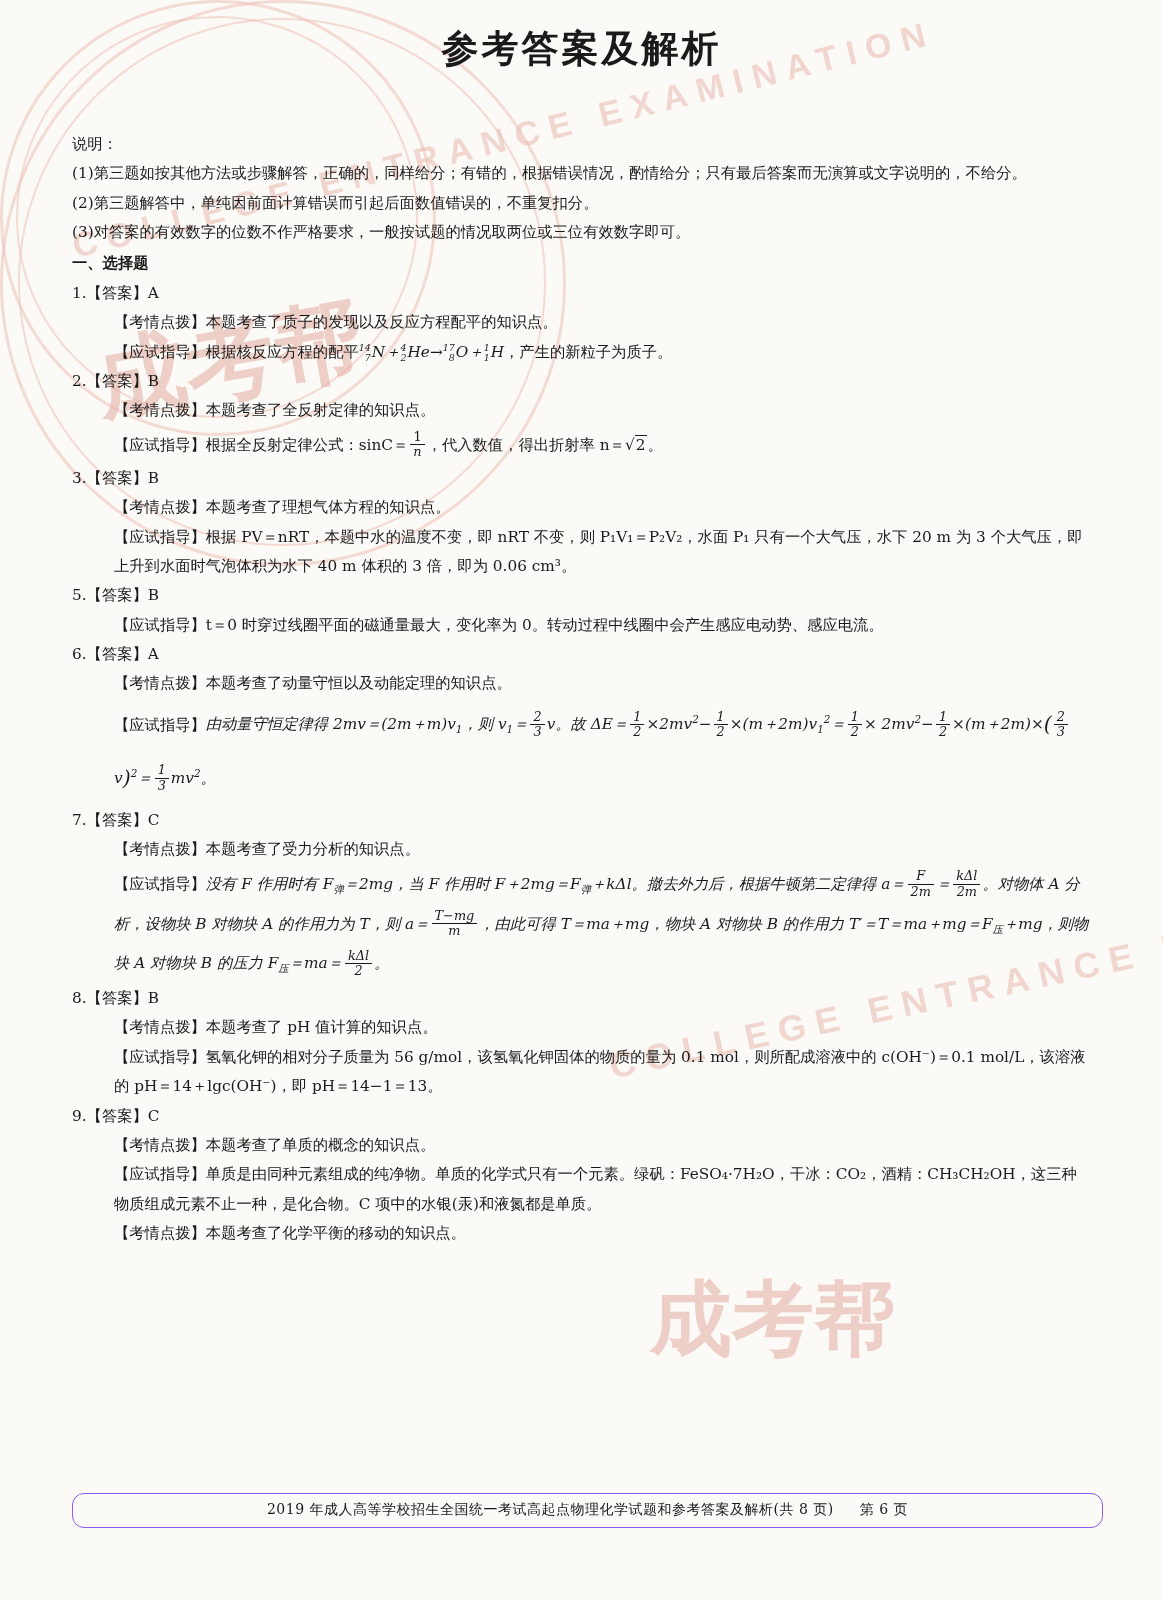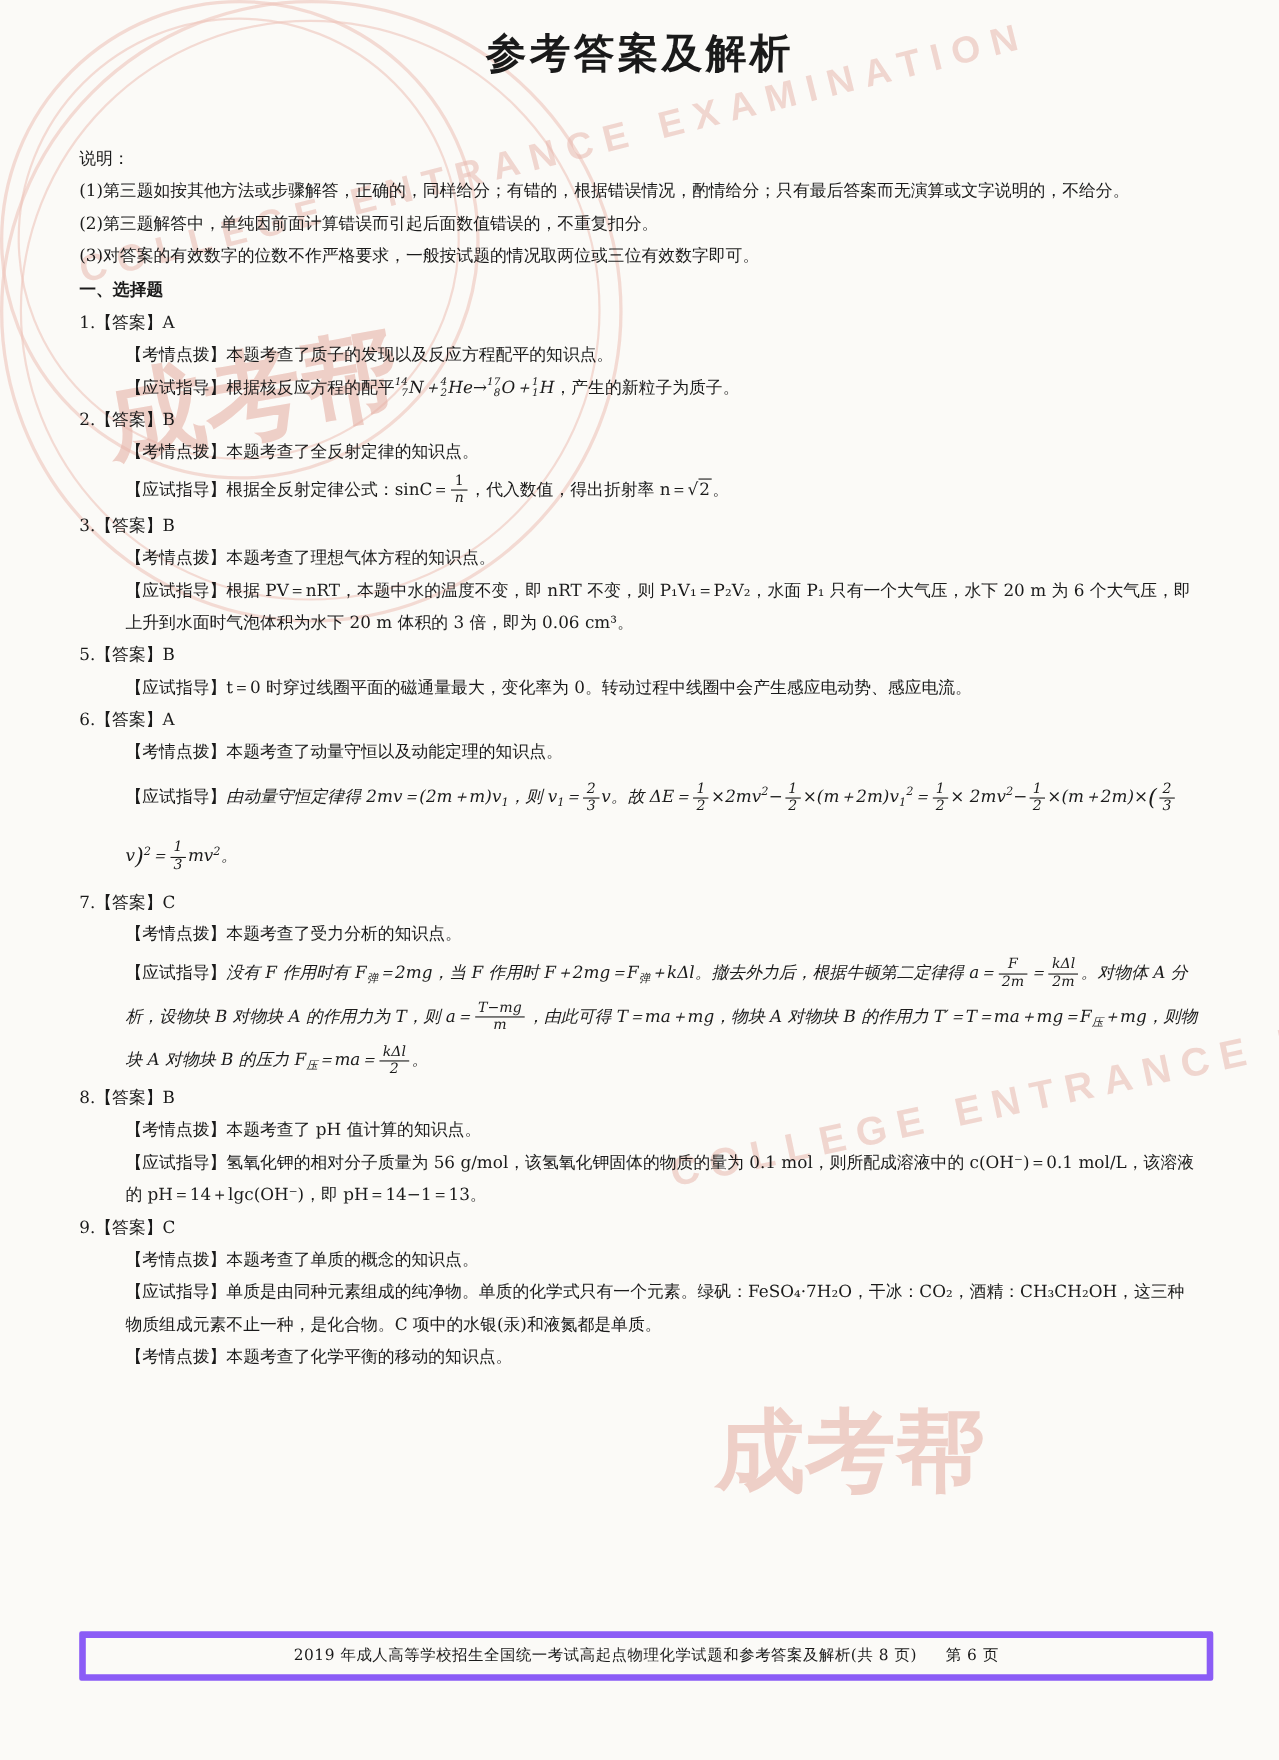--- a/index.html
+++ b/index.html
@@ -90,22 +90,22 @@
   }
   .nuc span { display:block; }
   .sqrt { border-top:1px solid #1a1a1a; padding:0 2px 0 1px; }
   .tall { font-size:1.35em; vertical-align:-0.12em; }
 
   
   .footer {
     position:absolute;
     left:72px; right:60px;
     bottom:72px;
-    border:6px solid #8b5cf6;
-    border-radius:2px;
+    border:1px solid #8b5cf6;
+    border-radius:12px;
     text-align:center;
     font-size:14px;
     padding:7px 0 8px 0;
     letter-spacing:.5px;
     background:rgba(251,250,247,.65);
     z-index:4;
   }
   .footer .pg { margin-left:26px; }
 </style>
 </head>
@@ -165,21 +165,21 @@
       </div>
 
       <div>
         <p class="ln qline">
           <span>3.</span><span class="lab">【答案】</span><span>B</span>
         </p>
         <p class="ln sub2">
           <span class="lab">【考情点拨】</span><span>本题考查了理想气体方程的知识点。</span>
         </p>
         <p class="ln sub2">
-          <span class="lab">【应试指导】</span><span>根据 PV＝nRT，本题中水的温度不变，即 nRT 不变，则 P₁V₁＝P₂V₂，水面 P₁ 只有一个大气压，水下 20 m 为 6 个大气压，即上升到水面时气泡体积为水下 20 m 体积的 3 倍，即为 0.06 cm³。</span>
+          <span class="lab">【应试指导】</span><span>根据 PV＝nRT，本题中水的温度不变，即 nRT 不变，则 P₁V₁＝P₂V₂，水面 P₁ 只有一个大气压，水下 20 m 为 3 个大气压，即上升到水面时气泡体积为水下 40 m 体积的 3 倍，即为 0.06 cm³。</span>
         </p>
       </div>
 
 
       <div>
         <p class="ln qline">
           <span>5.</span><span class="lab">【答案】</span><span>B</span>
         </p>
         <p class="ln sub2">
           <span class="lab">【应试指导】</span><span>t＝0 时穿过线圈平面的磁通量最大，变化率为 0。转动过程中线圈中会产生感应电动势、感应电流。</span>

